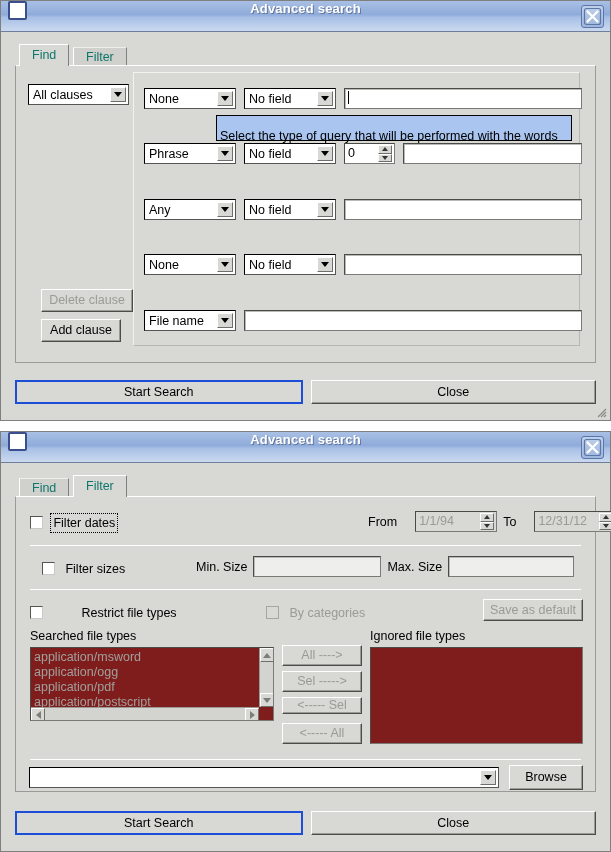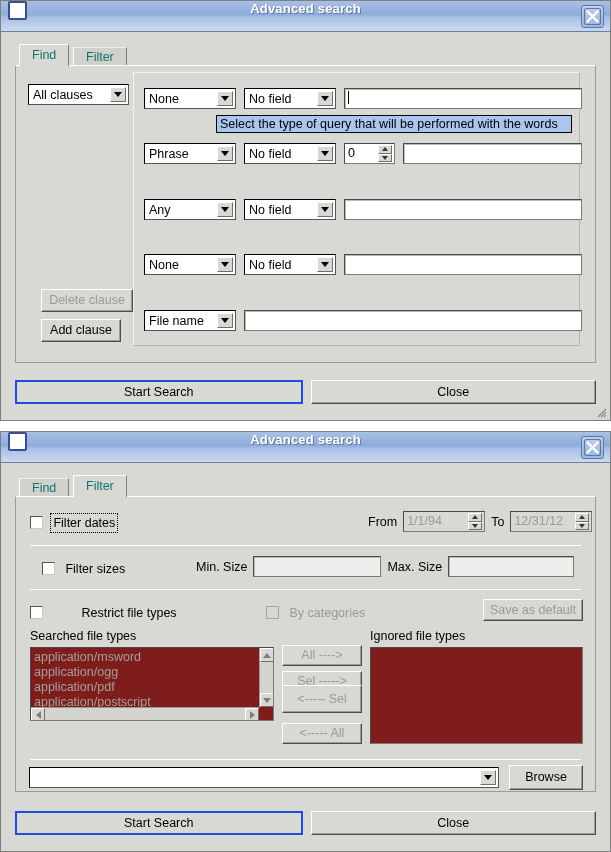--- a/index.html
+++ b/index.html
@@ -177,21 +177,21 @@
     height: 21px;
     background: #ffffff;
     border: 1px solid #7a7a76;
     border-top-color: #4a4a46;
     border-left-color: #4a4a46;
     font-size: 12.5px;
     line-height: 19px;
     padding-left: 3px;
     color: #000;
   }
-  .spin.dim { background: #d8d8d4; color: #9a9a96; }
+  .spin.dim { background: #d8d8d4; color: #9a9a96; margin-left: 12px; }
   .spin .sbx {
     position: absolute; right: 2px; top: 1px;
     width: 14px; height: 17px;
     display: flex; flex-direction: column;
   }
   .spin .sbtn {
     flex: 1;
     background: #d8d8d4;
     border: 1px solid #ffffff;
     border-right-color: #6e6e6a;
@@ -226,21 +226,21 @@
   }
   .clause-row { position: absolute; left: 10px; height: 21px; }
 
   
   .tooltip {
     position: absolute;
     background: #a9c5f0;
     border: 1px solid #000;
     font-size: 12.5px;
     color: #000;
-    padding: 0 3px;
+    padding: 12px 3px;
     line-height: 16px;
     white-space: nowrap;
     z-index: 20;
   }
 
   
   .actionbar { position: absolute; left: 14px; right: 14px; bottom: 16px; display: flex; gap: 8px; }
   .actionbar .btn { height: 24px; }
   .grip { position: absolute; right: 3px; bottom: 2px; width: 13px; height: 13px; }
 
@@ -511,21 +511,21 @@
             <span class="tri-lf"></span>
           </div>
         <div class="sbbtn" style="position:absolute;right:0;">
             <span class="tri-rt"></span>
           </div>
       </div>
     </div>
 
     <div class="btn dim" style="position:absolute;left:266px;top:148px;width:80px;height:21px;">All ----&gt;</div>
     <div class="btn dim" style="position:absolute;left:266px;top:174px;width:80px;height:21px;">Sel -----&gt;</div>
-    <div class="btn dim" style="position:absolute;left:266px;top:188px;width:80px;height:28px;">&lt;----- Sel</div>
+    <div class="btn dim" style="position:absolute;left:266px;top:200px;width:80px;height:17px;">&lt;----- Sel</div>
     <div class="btn dim" style="position:absolute;left:266px;top:226px;width:80px;height:21px;">&lt;----- All</div>
 
     <div class="lbl" style="position:absolute;left:354px;top:132px;">Ignored file types</div>
     <div class="listbox" style="position:absolute;left:354px;top:150px;width:213px;height:97px;">
       <div class="items"></div>
     </div>
 
     <div class="hsep" style="left:14px;right:14px;top:262px;"></div>
 
     <div class="lbl" style="position:absolute;left:14px;top:272px;">Restrict results to files in subtree:</div>

